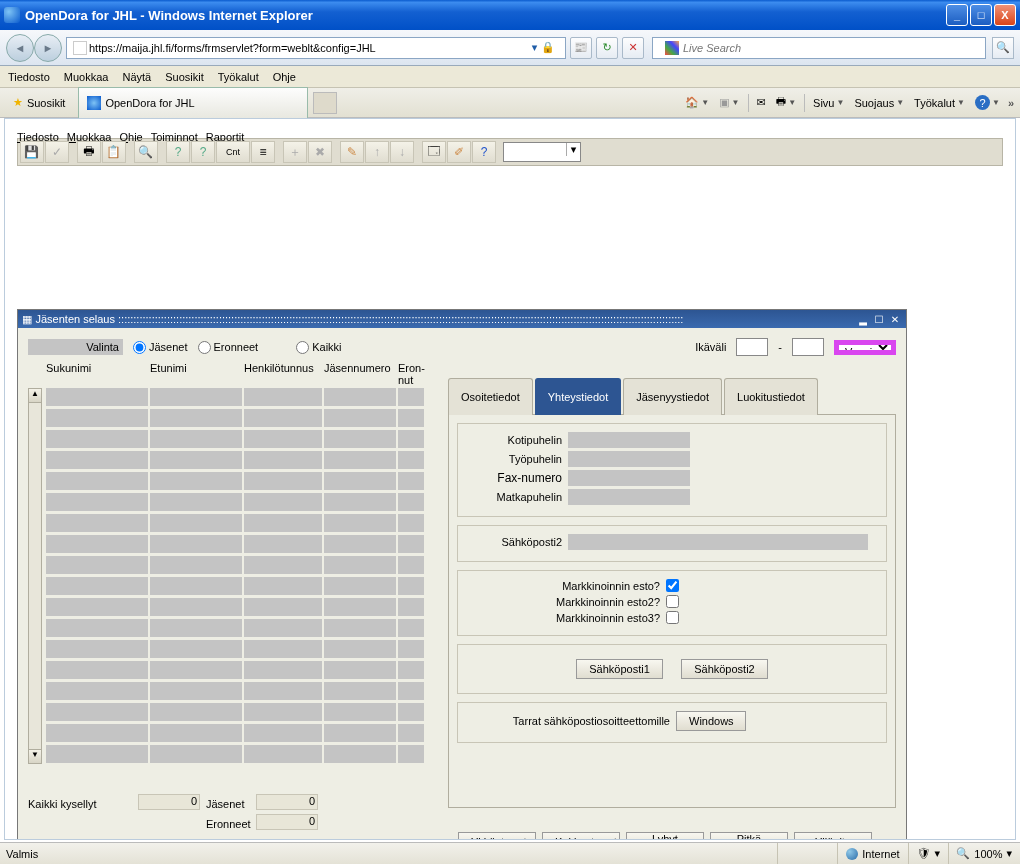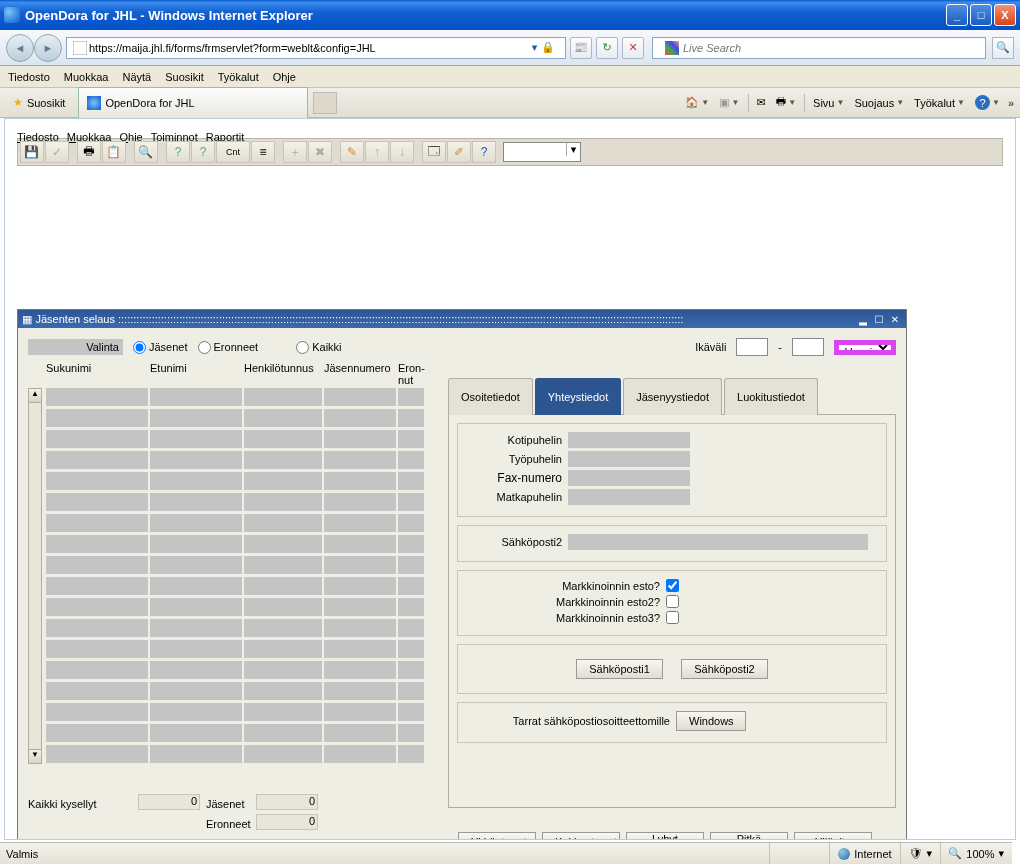--- a/index.html
+++ b/index.html
@@ -81,21 +81,21 @@
 .ptab.active{background:#2d5592;color:#fff;border-color:#2d5592}
 .panel-body{border:1px solid #b0ad9e;background:#eeeee4;height:394px;padding:8px}
 .fgroup{border:1px solid #c8c5b6;background:#eeeee4;padding:8px;margin-bottom:8px}
 .frow{display:flex;align-items:center;margin-bottom:3px}
 .frow .flbl{width:102px;text-align:right;padding-right:6px;font-size:11px}
 .finput{height:16px;background:#c4c4c4;border:none}
 .finput.short{width:122px}
 .finput.long{width:300px}
 .frow input[type=checkbox]{margin:0}
 .fbtn{height:20px;padding:0 12px;background:linear-gradient(#f8f7f0,#e0ddd0);border:1px solid #999;font-size:11px}
-.ie-status{position:absolute;left:0;right:8px;bottom:0;height:22px;background:linear-gradient(#f2f1eb,#e4e2d6);border-top:1px solid #bbb;display:flex;align-items:center;font-size:11px}
+.ie-status{position:absolute;left:0;right:0;bottom:0;height:22px;background:linear-gradient(#f2f1eb,#e4e2d6);border-top:1px solid #bbb;display:flex;align-items:center;font-size:11px}
 .ie-status .st-left{padding:0 6px;flex:0 0 130px}
 .ie-status .spacer{flex:1}
 .ie-status .cell{border-left:1px solid #c6c3b3;height:100%;display:flex;align-items:center;padding:0 8px;gap:4px}
 .globe{width:12px;height:12px;border-radius:6px;background:radial-gradient(circle at 30% 30%,#8fc8e8,#2a6ca8)}
 select{font-size:11px}
 </style>
 </head>
 <body>
 
 <div class="titlebar">

